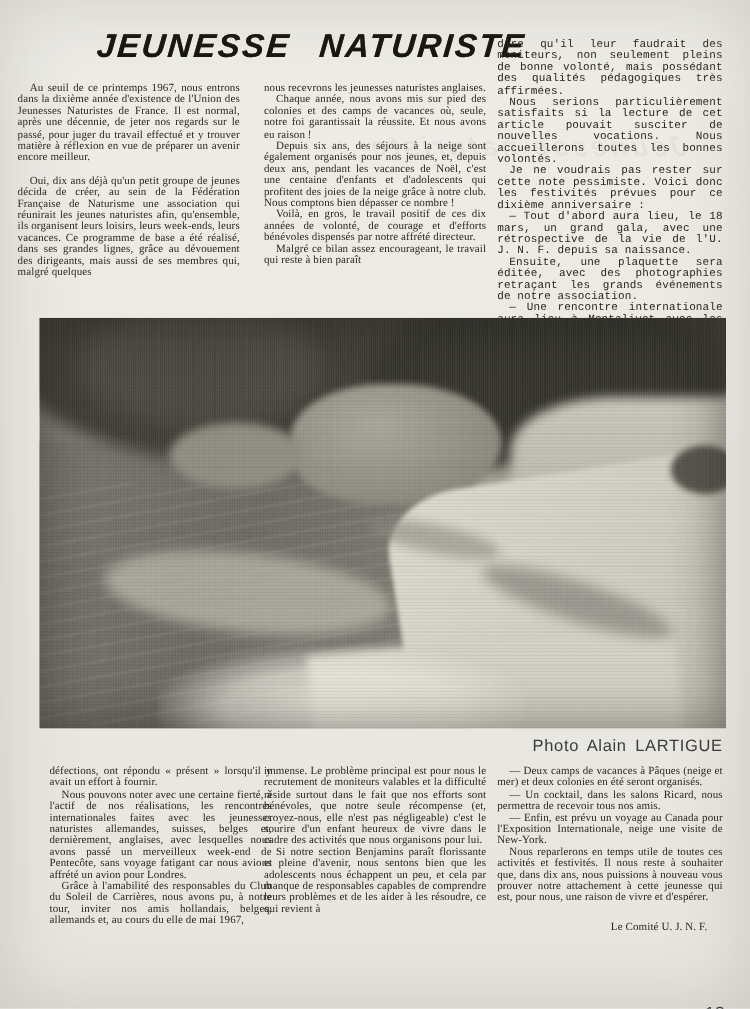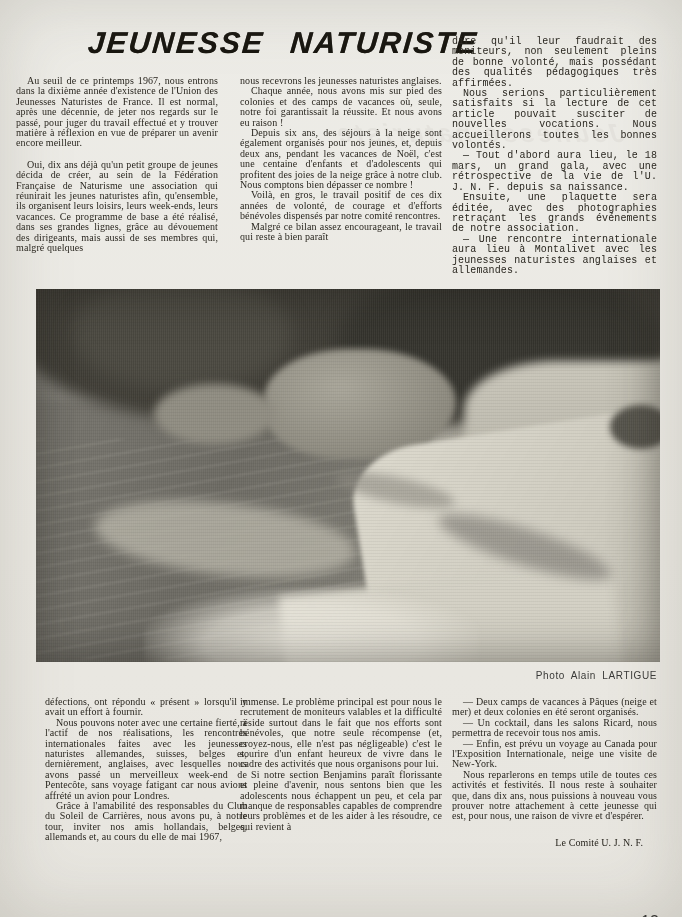--- a/index.html
+++ b/index.html
@@ -78,21 +78,21 @@
                transform:rotate(12deg); filter:blur(5px); opacity:.6; }
   #ph-darkblob{ left:574px; top:116px; width:62px; height:44px; background:#56544c; border-radius:50%; filter:blur(3px); }
   #ph-grain  { inset:0;
                background:repeating-linear-gradient(0deg, rgba(25,24,20,.05) 0 1px, rgba(0,0,0,0) 1px 3px),
                           repeating-linear-gradient(90deg, rgba(246,244,236,.05) 0 1px, rgba(0,0,0,0) 1px 2px); }
   #ph-vig    { inset:0; box-shadow:inset 0 0 46px rgba(28,26,22,.5); }
 
   .credit {
     position:absolute; left:452px; top:670px; width:205px; z-index:2;
     text-align:right; font-family:"Liberation Sans", sans-serif;
-    font-size:10px; letter-spacing:0.6px; word-spacing:3px; color:#3a3a38;
+    font-size:15px; letter-spacing:0.6px; word-spacing:3px; color:#3a3a38;
   }
   .page-num {
     position:absolute; left:641px; top:913px; z-index:2;
     font-family:"Liberation Sans", sans-serif; font-size:16px; color:#2c2c2a;
   }
 </style>
 </head>
 <body>
 
 <div class="ghost">Jeunesse naturiste</div>
@@ -101,27 +101,28 @@
 
 <div class="col" id="col-t1">
   <p class="bp ind">Au seuil de ce printemps 1967, nous entrons dans la dixième année d'existence de l'Union des Jeunesses Naturistes de France. Il est normal, après une décennie, de jeter nos regards sur le passé, pour juger du travail effectué et y trouver matière à réflexion en vue de préparer un avenir encore meilleur.</p>
   <p class="bp ind gap">Oui, dix ans déjà qu'un petit groupe de jeunes décida de créer, au sein de la Fédération Française de Naturisme une association qui réunirait les jeunes naturistes afin, qu'ensemble, ils organisent leurs loisirs, leurs week-ends, leurs vacances. Ce programme de base a été réalisé, dans ses grandes lignes, grâce au dévouement des dirigeants, mais aussi de ses membres qui, malgré quelques</p>
 </div>
 
 <div class="col" id="col-t2">
   <p class="bp">nous recevrons les jeunesses naturistes anglaises.</p>
   <p class="bp ind">Chaque année, nous avons mis sur pied des colonies et des camps de vacances où, seule, notre foi garantissait la réussite. Et nous avons eu raison !</p>
   <p class="bp ind">Depuis six ans, des séjours à la neige sont également organisés pour nos jeunes, et, depuis deux ans, pendant les vacances de Noël, c'est une centaine d'enfants et d'adolescents qui profitent des joies de la neige grâce à notre club. Nous comptons bien dépasser ce nombre !</p>
-  <p class="bp ind">Voilà, en gros, le travail positif de ces dix années de volonté, de courage et d'efforts bénévoles dispensés par notre comité rencontres.</p>
+  <p class="bp ind">Voilà, en gros, le travail positif de ces dix années de volonté, de courage et d'efforts bénévoles dispensés par notre affrété directeur.</p>
   <p class="bp ind">Malgré ce bilan assez encourageant, le travail qui reste à bien paraît</p>
 </div>
 
 <div class="col" id="col-t3">
   <p class="bp">dire qu'il leur faudrait des moniteurs, non seulement pleins de bonne volonté, mais possédant des qualités pédagogiques très affirmées.</p>
   <p class="bp ind">Nous serions particulièrement satisfaits si la lecture de cet article pouvait susciter de nouvelles vocations. Nous accueillerons toutes les bonnes volontés.</p>
+  <p class="bp ind">Je ne voudrais pas rester sur cette note pessimiste. Voici donc les festivités prévues pour ce dixième anniversaire :</p>
   <p class="bp ind">— Tout d'abord aura lieu, le 18 mars, un grand gala, avec une rétrospective de la vie de l'U. J. N. F. depuis sa naissance.</p>
   <p class="bp ind">Ensuite, une plaquette sera éditée, avec des photographies retraçant les grands événements de notre association.</p>
   <p class="bp ind">— Une rencontre internationale aura lieu à Montalivet avec les jeunesses naturistes anglaises et allemandes.</p>
 </div>
 
 <div class="photo" title="Photographie noir et blanc : un plan d'eau rocheux bordé de végétation sombre, avec une grande dalle de rocher claire et ensoleillée à droite et des remous blancs au premier plan">
   <div class="ph" id="ph-base"></div>
   <div class="ph" id="ph-water"></div>
   <div class="ph" id="ph-waterstreaks"></div>
   <div class="ph" id="ph-foliage"></div>

